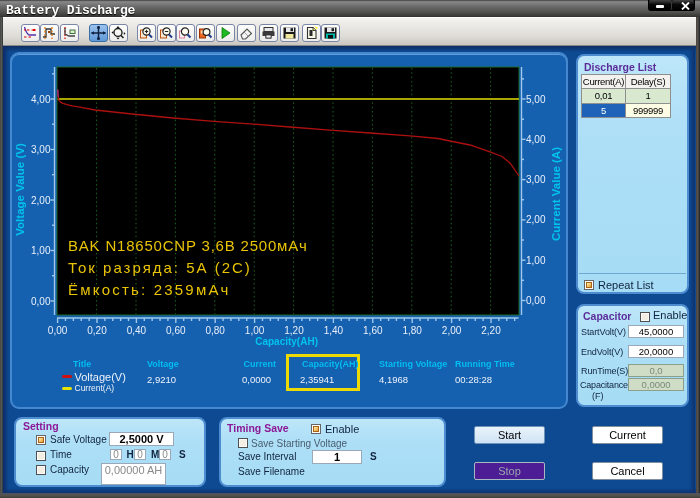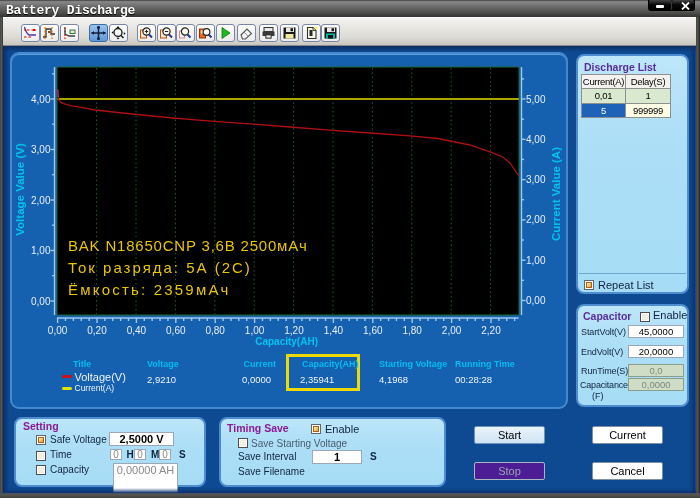--- a/index.html
+++ b/index.html
@@ -451,21 +451,21 @@
   <div class="cb" style="left:36px; top:450.5px;"></div>
   <div class="lbl" style="left:50px; top:449px; font-size:10px;">Time</div>
   <div class="inp dis" style="left:110px; top:449px; width:12px; height:11px; line-height:10px; font-size:10px;">0</div>
   <div class="lbl" style="left:126.5px; top:449px; font-size:10px; font-weight:bold;">H</div>
   <div class="inp dis" style="left:134px; top:449px; width:12px; height:11px; line-height:10px; font-size:10px;">0</div>
   <div class="lbl" style="left:151px; top:449px; font-size:10px; font-weight:bold;">M</div>
   <div class="inp dis" style="left:159px; top:449px; width:12px; height:11px; line-height:10px; font-size:10px;">0</div>
   <div class="lbl" style="left:179px; top:449px; font-size:10px; font-weight:bold;">S</div>
   <div class="cb" style="left:36px; top:465px;"></div>
   <div class="lbl" style="left:50px; top:464px; font-size:10px;">Capacity</div>
-  <div class="inp dis" style="left:113px; top:463px; width:65px; height:30px; line-height:13px;">0,00000 AH</div>
+  <div class="inp dis" style="left:101px; top:463px; width:65px; height:22px; line-height:13px;">0,00000 AH</div>
 
   <div class="lightpanel" style="left:219px; top:417px; width:227px; height:70px;"></div>
   <div class="ptitle" style="left:227px; top:422px;">Timing Save</div>
   <div class="cb checked" style="left:311px; top:424px;"></div>
   <div class="lbl" style="left:325px; top:423px;">Enable</div>
   <div class="cb" style="left:238px; top:438px;"></div>
   <div class="lbl" style="left:251px; top:438px; font-size:10px; color:#4a5c6e;">Save Starting Voltage</div>
   <div class="lbl" style="left:238px; top:451px; font-size:10px;">Save Interval</div>
   <div class="inp" style="left:312px; top:450px; width:50px; height:14px; line-height:13px; font-weight:bold;">1</div>
   <div class="lbl" style="left:370px; top:451px; font-size:10px; font-weight:bold;">S</div>

